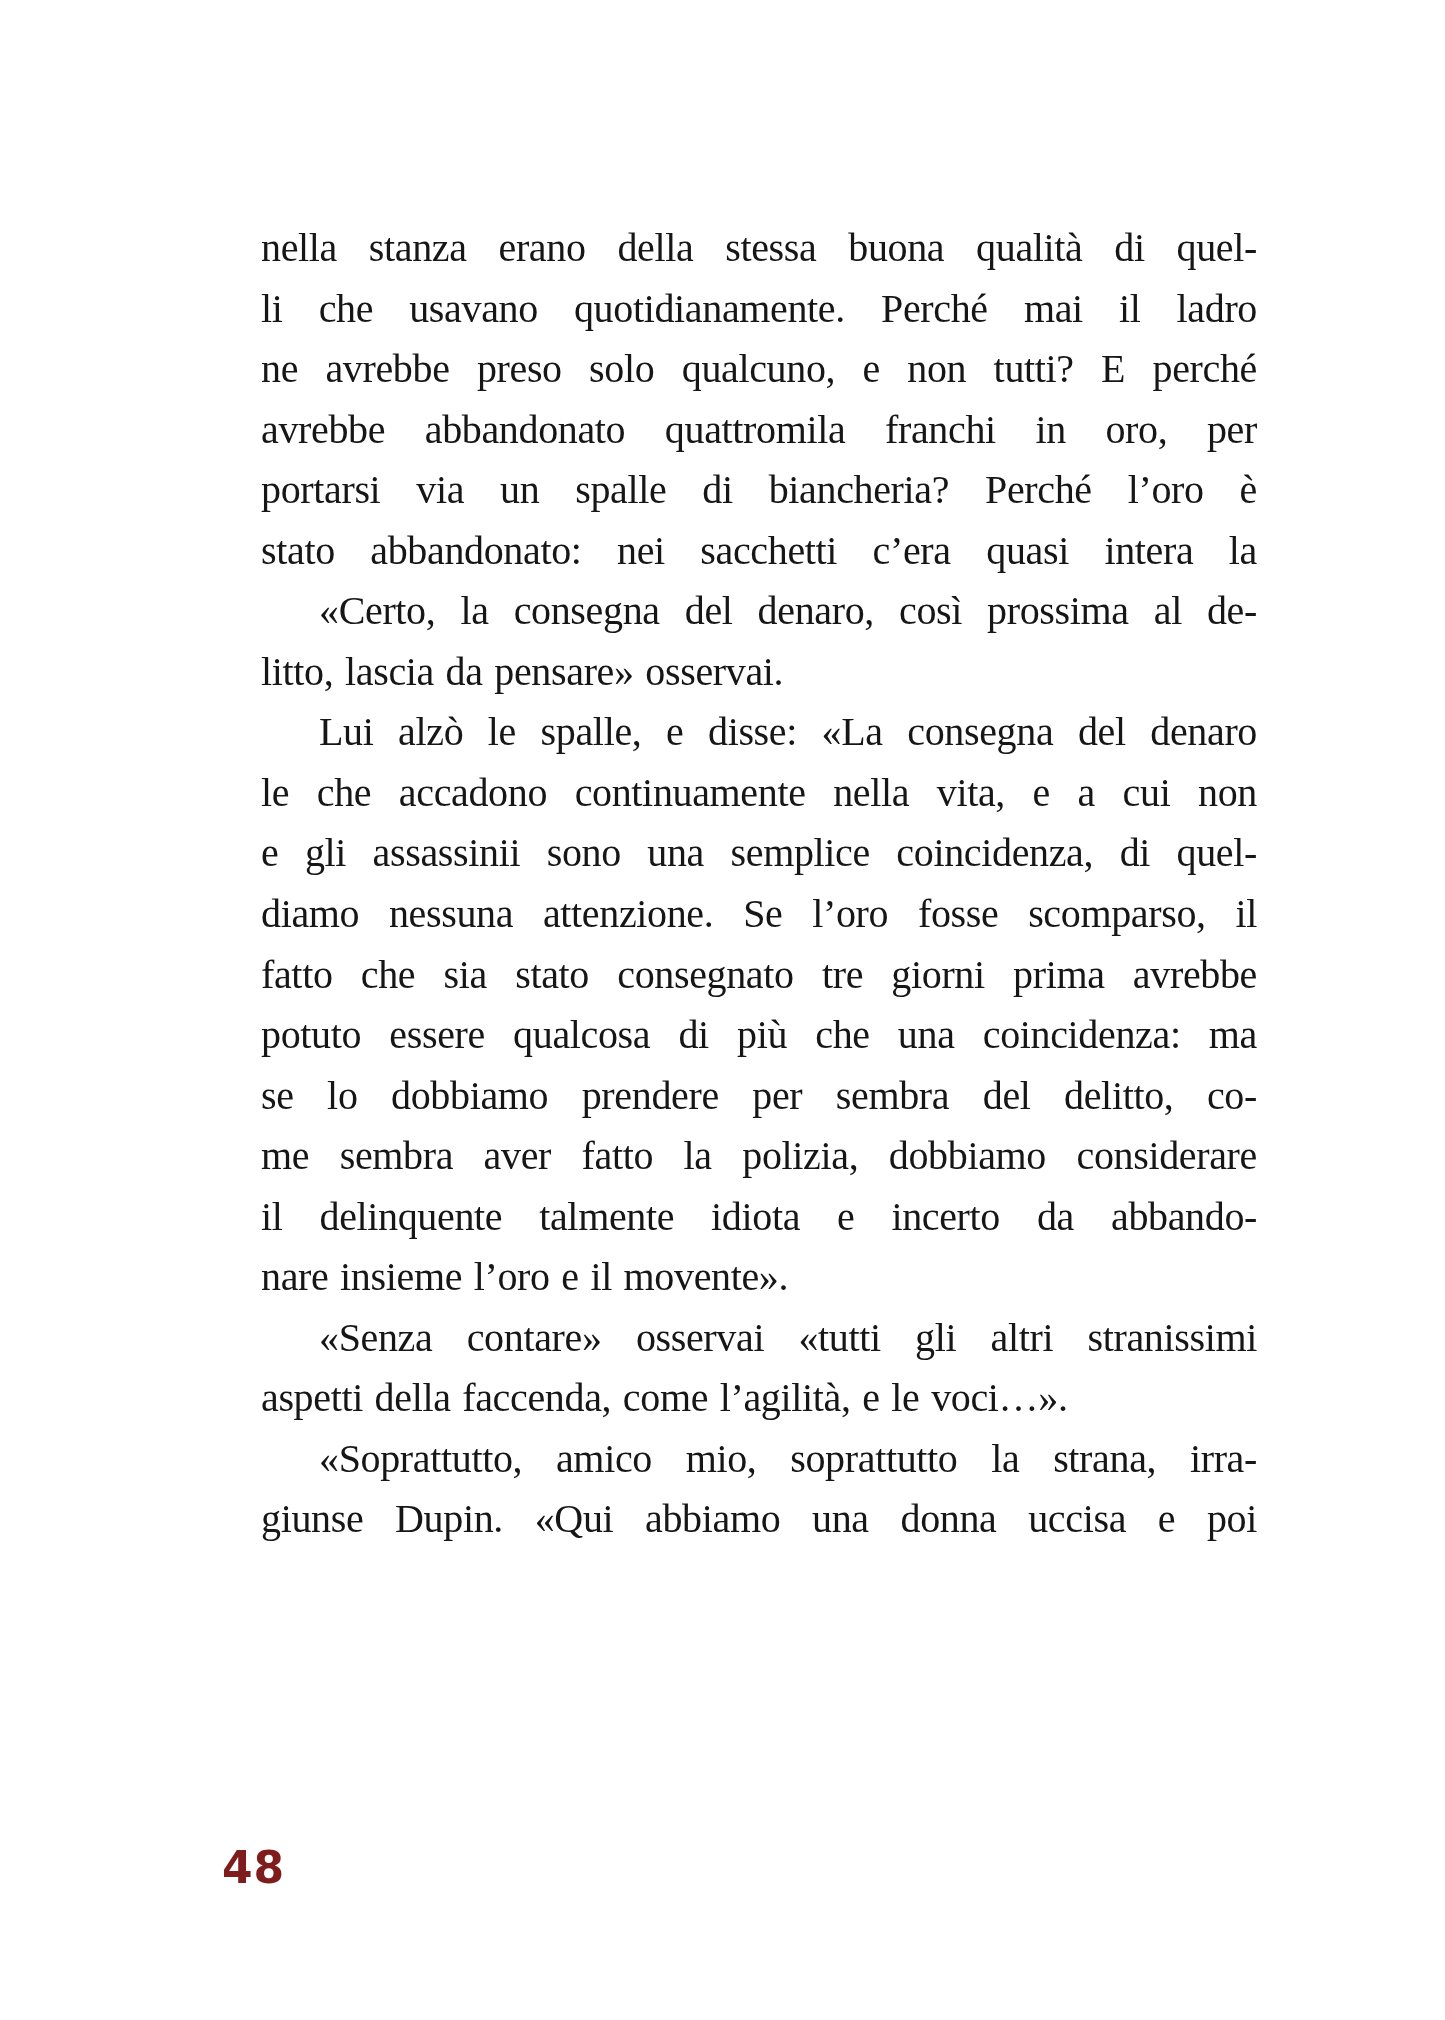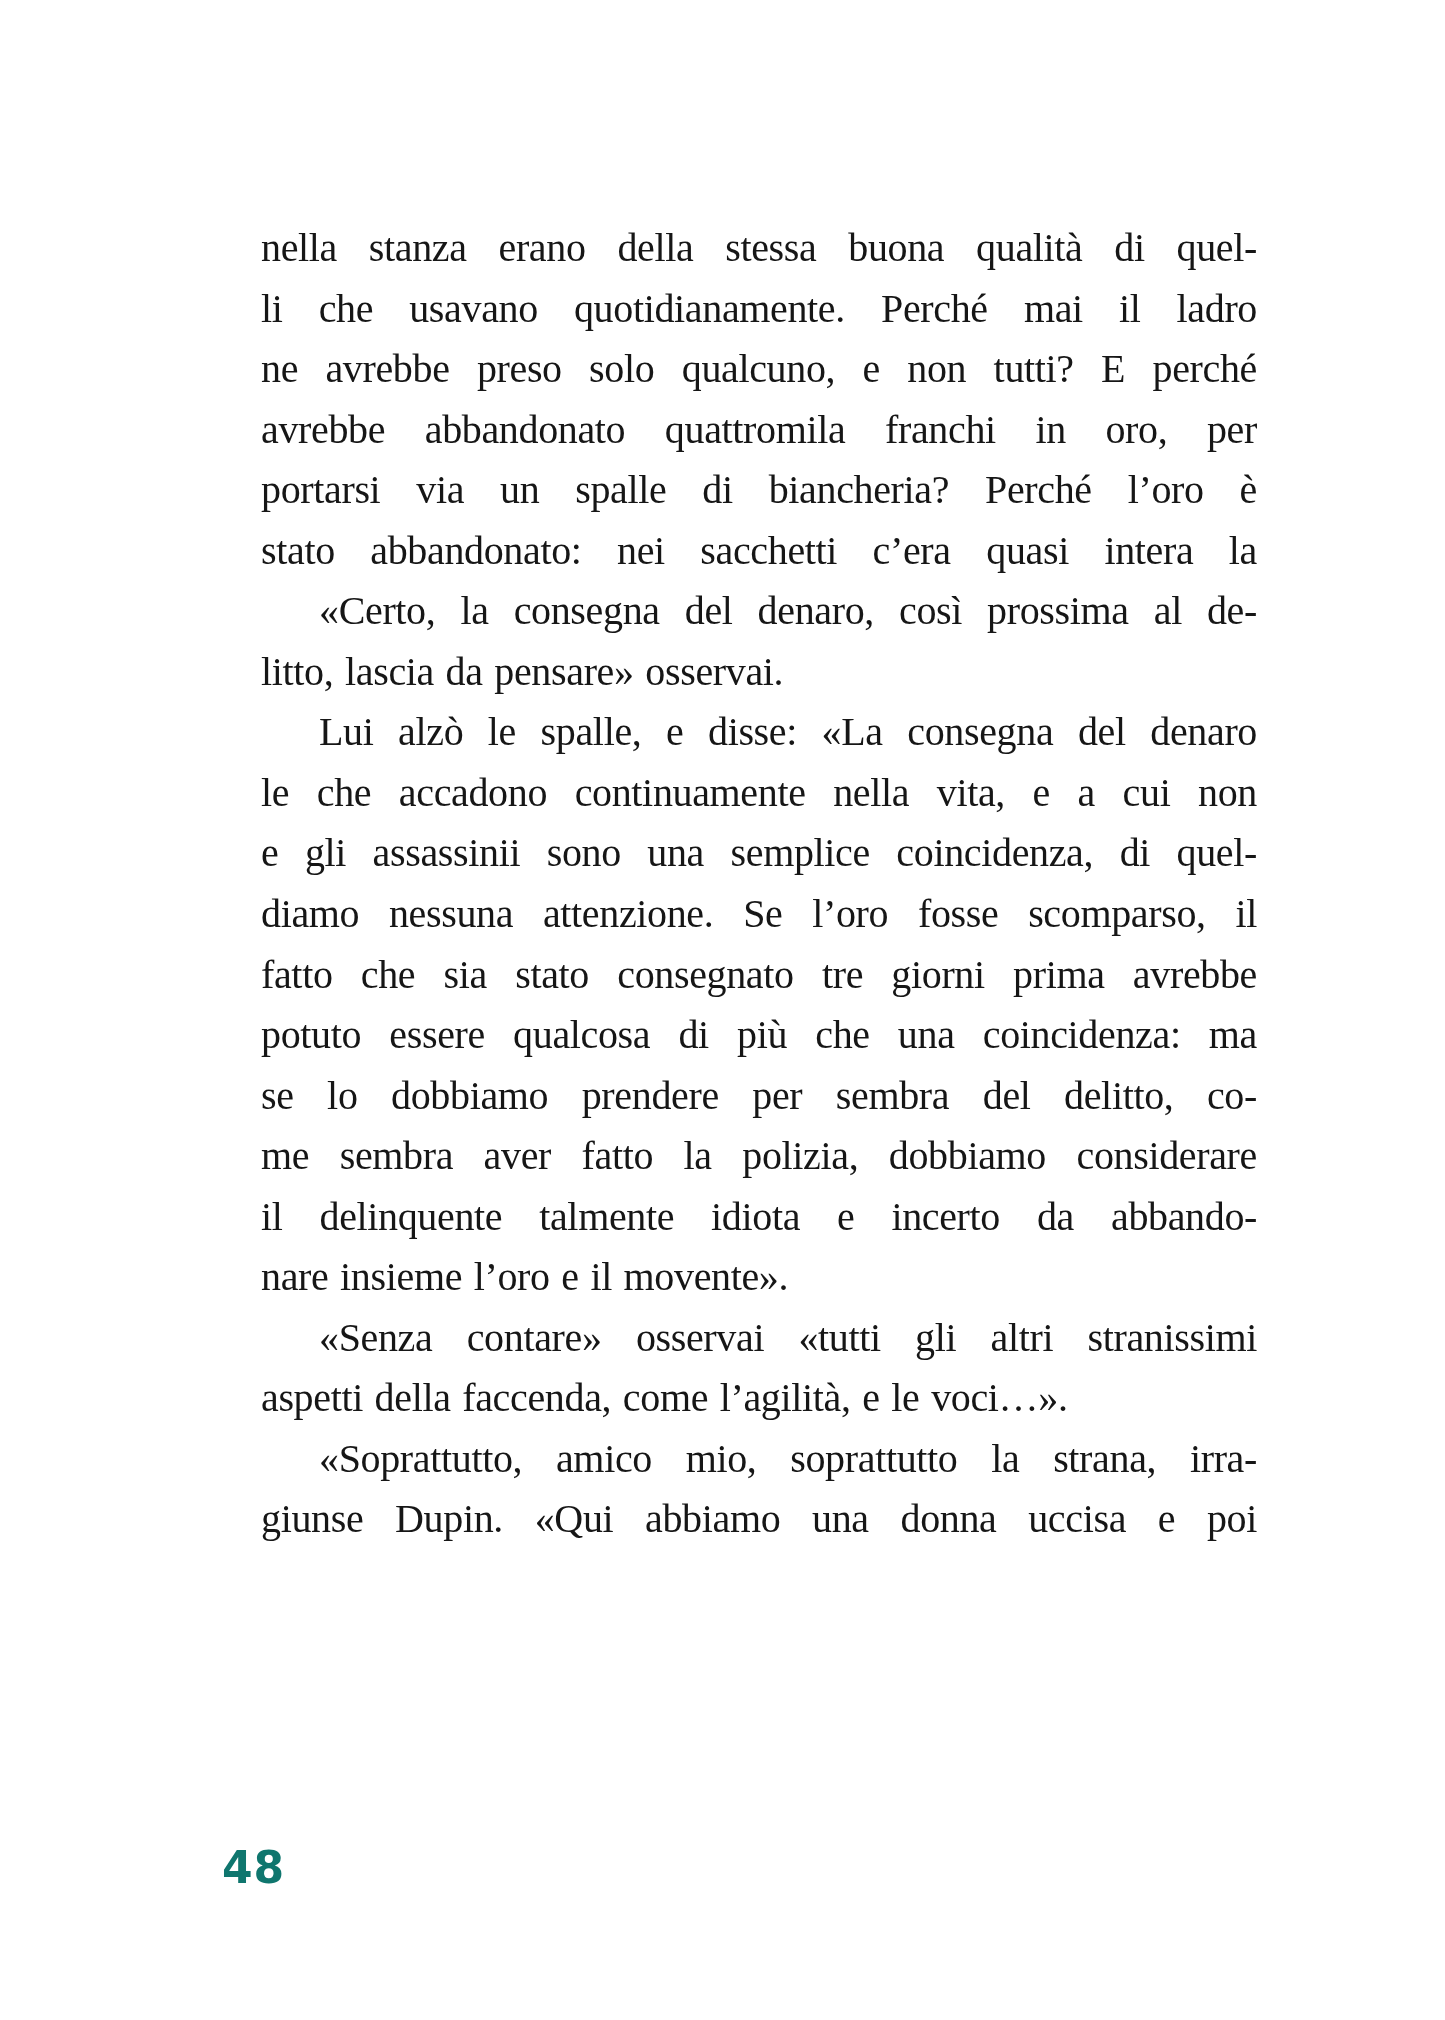--- a/index.html
+++ b/index.html
@@ -43,21 +43,21 @@
     text-indent: 58px;
   }
   .page-number {
     position: absolute;
     left: 222px;
     top: 1846px;
     font-family: "DejaVu Sans", sans-serif;
     font-weight: 700;
     font-size: 44px;
     line-height: 1;
-    color: #0f766e;
+    color: #7f1d1d;
     letter-spacing: 1px;
   }
 </style>
 </head>
 <body>
 
 <div class="page">
   <div class="text-block">
       <div class="line">nella stanza erano della stessa buona qualità di quel-</div>
       <div class="line">li che usavano quotidianamente. Perché mai il ladro</div>

